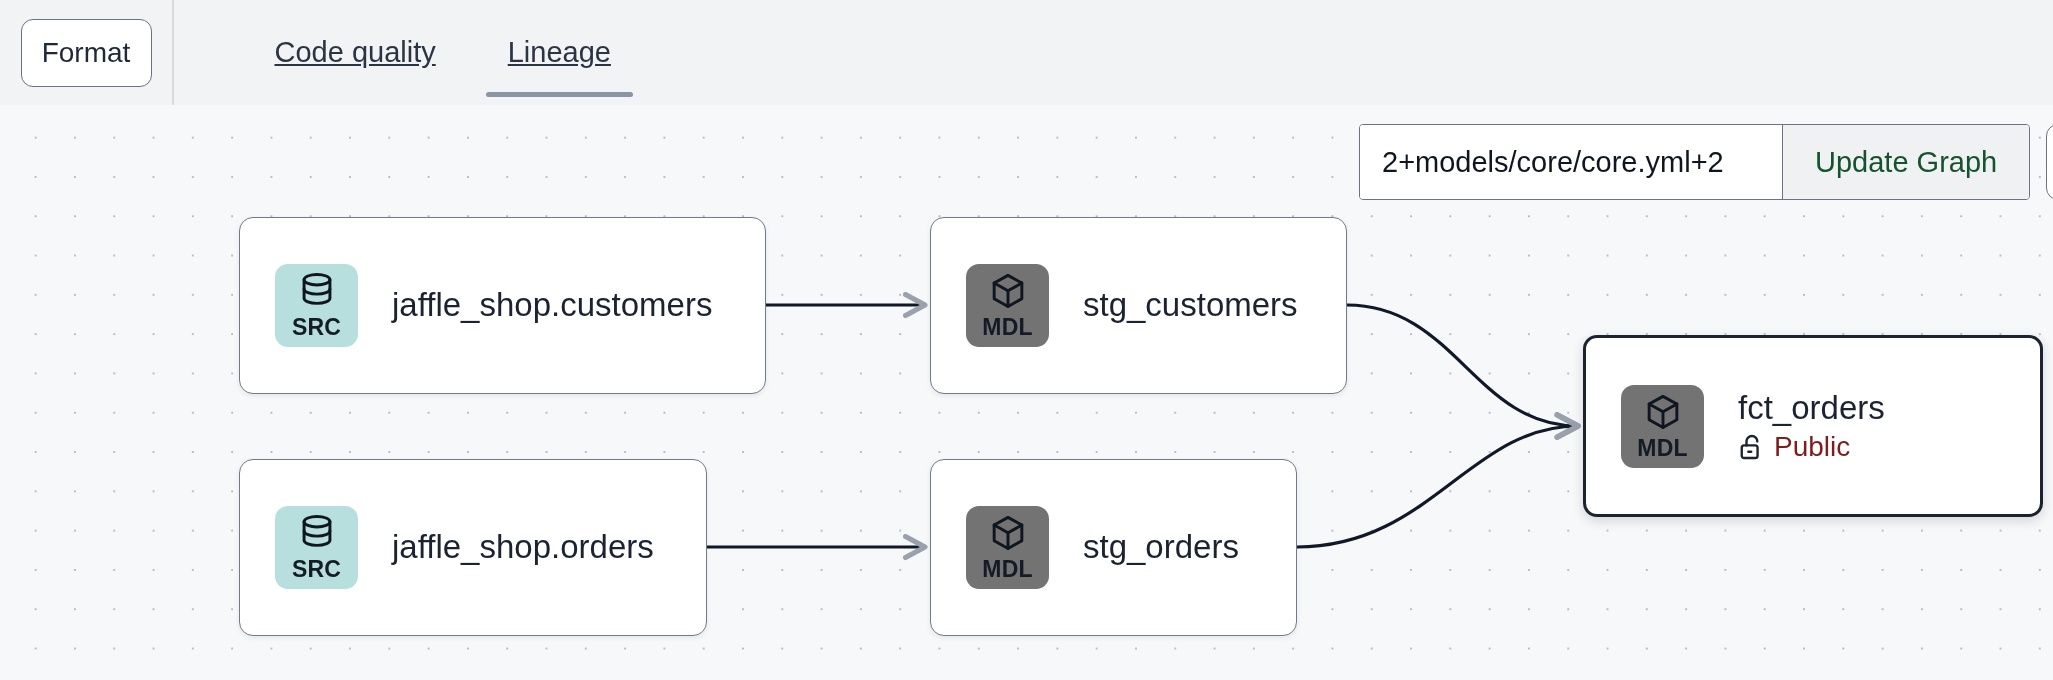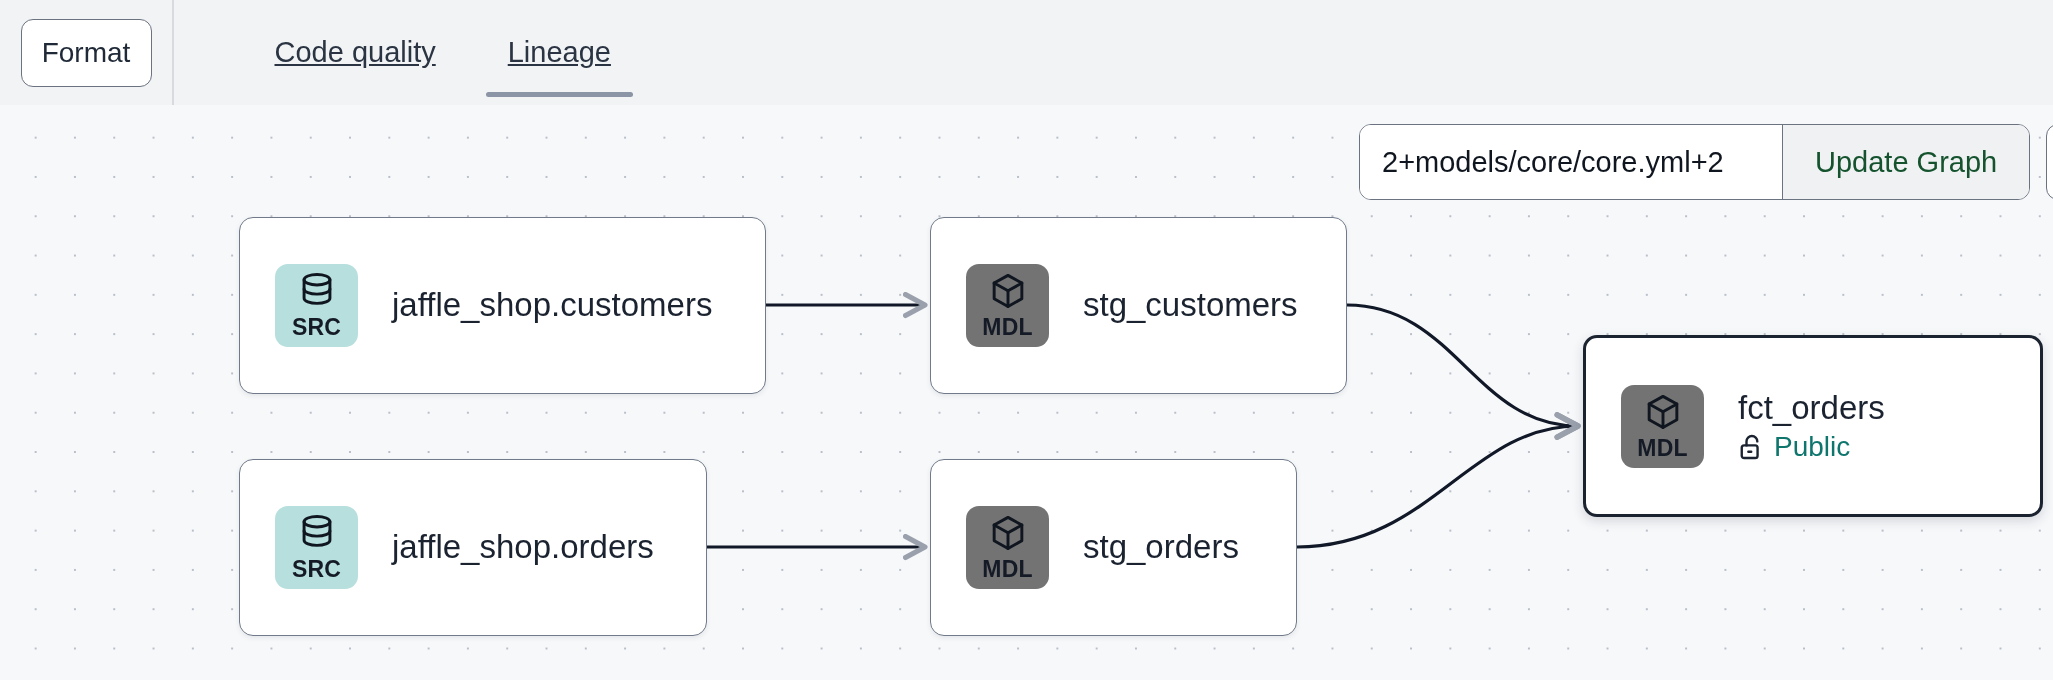--- a/index.html
+++ b/index.html
@@ -127,36 +127,36 @@
     font-size: 33px;
     color: #1b2330;
     line-height: 1.18;
     white-space: nowrap;
   }
   .node-sub {
     display: flex; align-items: center;
     gap: 9px;
     margin-top: 4px;
     font-size: 28px;
-    color: #0f766e;
+    color: #7f1d1d;
     white-space: nowrap;
   }
   .node-sub svg { display:block; flex: 0 0 auto; }
 
   
   .graph-controls {
     position: absolute;
     top: 19px; left: 1359px;
     display: flex; align-items: stretch;
     height: 76px;
   }
   .selector-group {
     display: flex; align-items: stretch;
     border: 1.6px solid #6b7280;
-    border-radius: 12px;
+    border-radius: 4px;
     overflow: hidden;
     background: #ffffff;
     height: 76px;
   }
   .selector-input {
     width: 422px; height: 100%;
     border: none; outline: none;
     background: #ffffff;
     font-size: 29px;
     color: #10161f;

